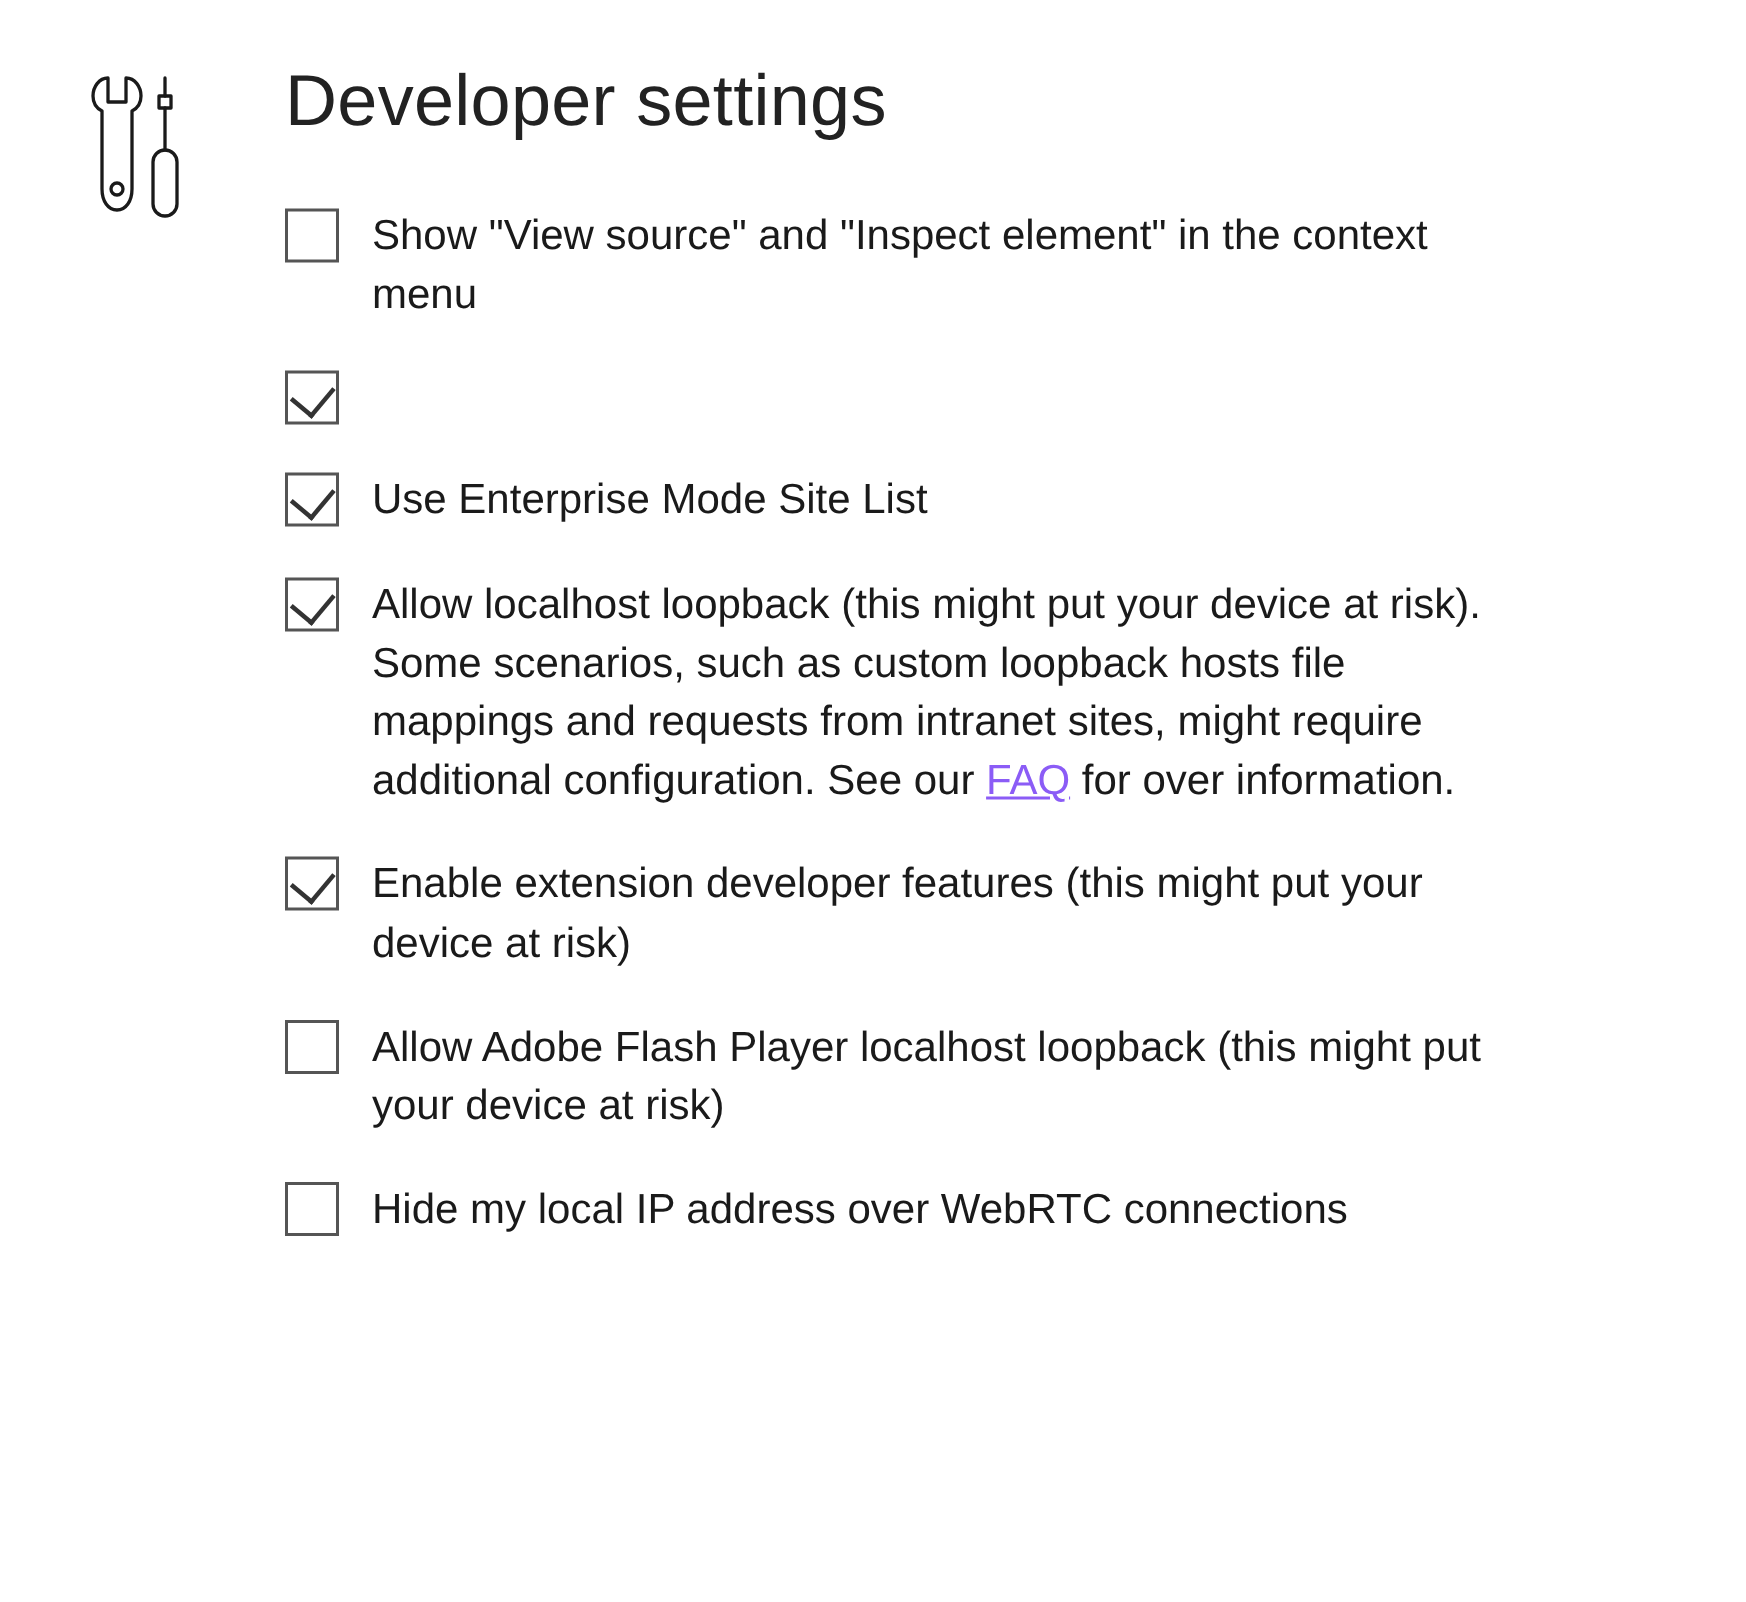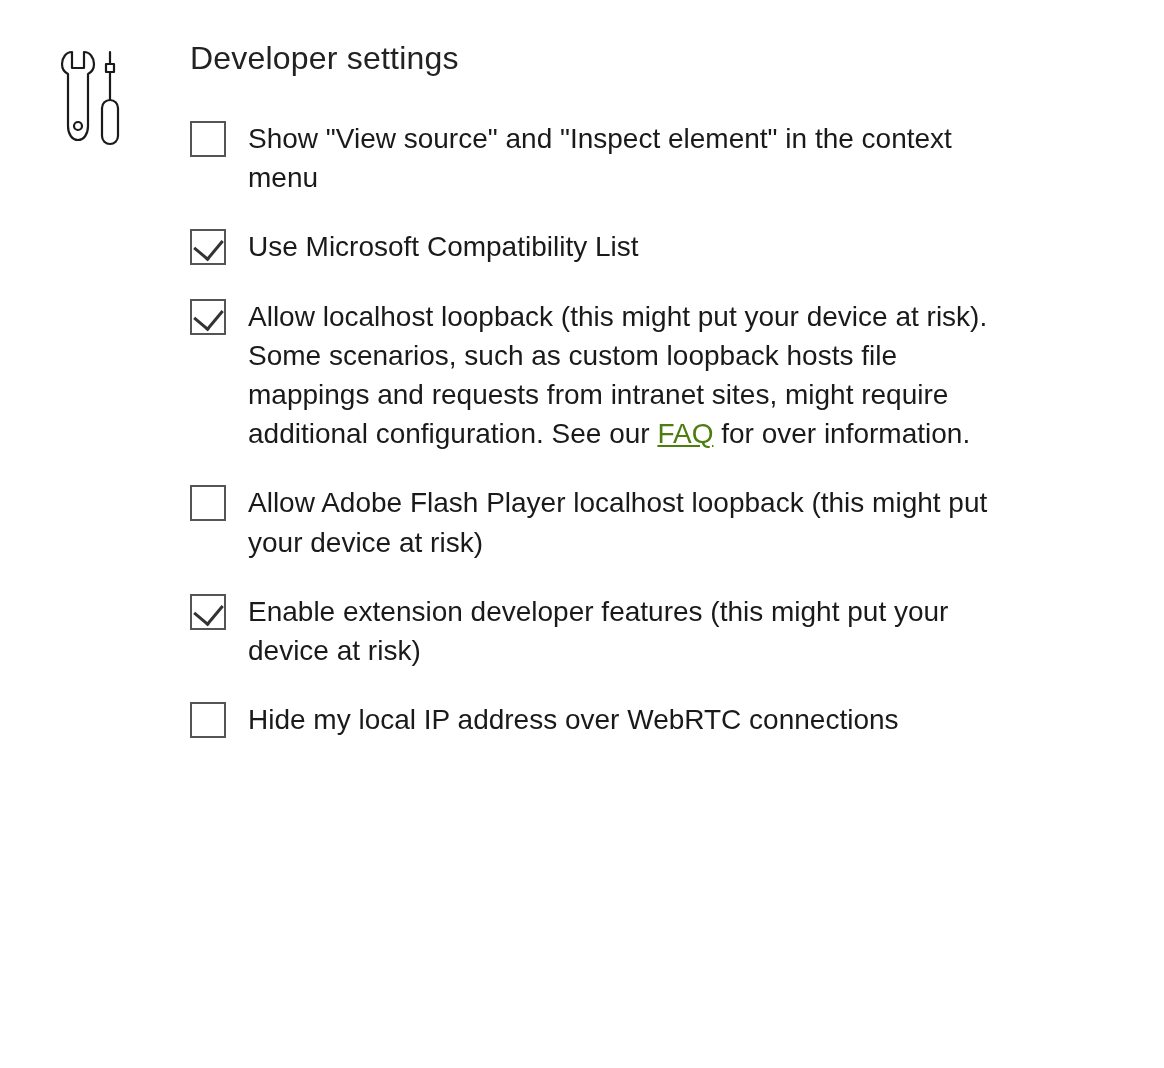--- a/index.html
+++ b/index.html
@@ -30,21 +30,21 @@
       stroke-width: 2.2;
       fill: none;
       stroke-linecap: round;
       stroke-linejoin: round;
     }
     .content-col {
       flex: 1 1 auto;
       max-width: 820px;
     }
     .title {
-      font-size: 32px;
+      font-size: 48px;
       font-weight: 300;
       color: #222;
       margin-bottom: 42px;
       letter-spacing: 0.2px;
     }
     .option-row {
       display: flex;
       align-items: flex-start;
       gap: 22px;
       margin-bottom: 30px;
@@ -70,21 +70,21 @@
       border-bottom: 3px solid #333;
       transform: rotate(40deg);
     }
     .option-label {
       font-size: 28px;
       line-height: 1.4;
       font-weight: 400;
       color: #1a1a1a;
     }
     .option-label a {
-      color: #4d7c0f;
+      color: #8b5cf6;
       text-decoration: underline;
     }
   </style>
 </head>
 <body>
 
 <div class="page">
   <div class="icon-col">
     <span class="tools-icon">
       <svg viewBox="0 0 80 110">
@@ -103,39 +103,42 @@
   <div class="content-col">
     <h1 class="title">Developer settings</h1>
 
     <div class="option-row">
       <div class="checkbox"></div>
       <div class="option-label">Show "View source" and "Inspect element" in the context menu</div>
     </div>
 
     <div class="option-row">
       <div class="checkbox checked"></div>
-      <div class="option-label">Use Microsoft Compatibility List</div>
     </div>
 
+    <div class="option-row">
+      <div class="checkbox checked"></div>
+      <div class="option-label">Use Enterprise Mode Site List</div>
+    </div>
 
     <div class="option-row">
       <div class="checkbox checked"></div>
       <div class="option-label">
         <span>Allow localhost loopback (this might put your device at risk). Some scenarios, such as custom loopback hosts file mappings and requests from intranet sites, might require additional configuration. See our </span><a href="#">FAQ</a><span> for over information.</span>
       </div>
     </div>
 
     <div class="option-row">
-      <div class="checkbox"></div>
-      <div class="option-label">Allow Adobe Flash Player localhost loopback (this might put your device at risk)</div>
+      <div class="checkbox checked"></div>
+      <div class="option-label">Enable extension developer features (this might put your device at risk)</div>
     </div>
 
     <div class="option-row">
-      <div class="checkbox checked"></div>
-      <div class="option-label">Enable extension developer features (this might put your device at risk)</div>
+      <div class="checkbox"></div>
+      <div class="option-label">Allow Adobe Flash Player localhost loopback (this might put your device at risk)</div>
     </div>
 
 
     <div class="option-row">
       <div class="checkbox"></div>
       <div class="option-label">Hide my local IP address over WebRTC connections</div>
     </div>
 
   </div>
 </div>

